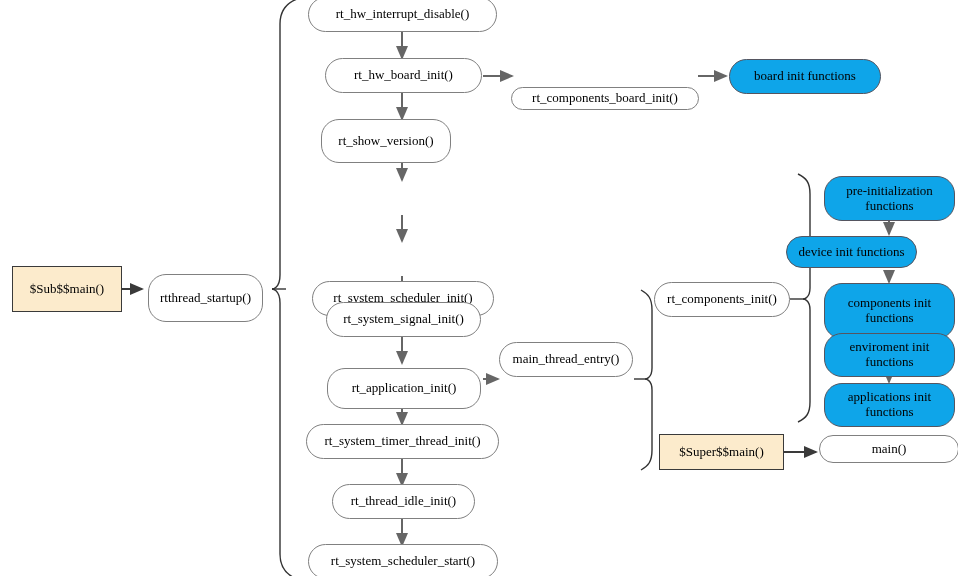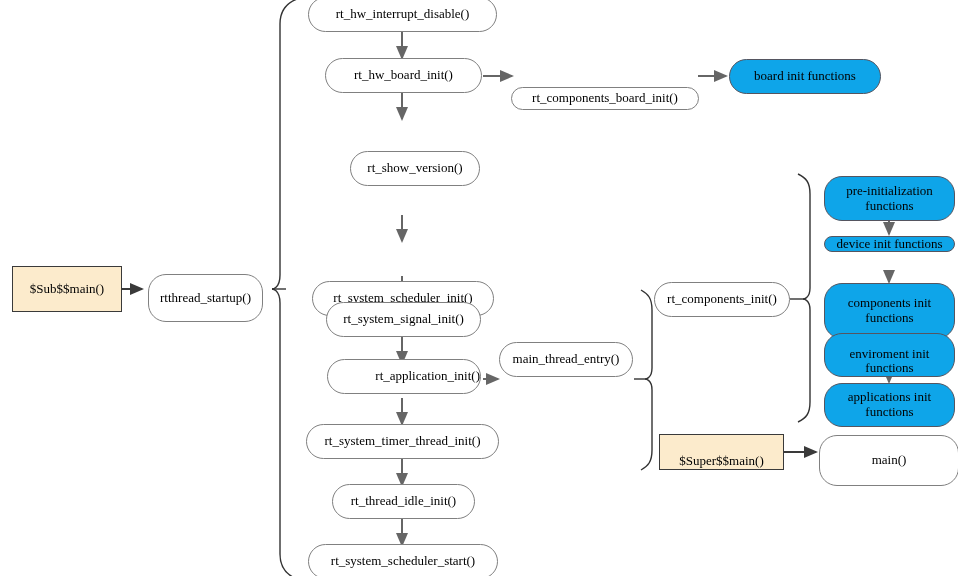--- a/index.html
+++ b/index.html
@@ -138,34 +138,34 @@
   </div>
 
   <div class="node rounded" style="left:308px; top:-3px; width:189px; height:35px;">
     <span>rt_hw_interrupt_disable()</span>
   </div>
 
   <div class="node rounded" style="left:325px; top:58px; width:157px; height:35px;text-align:center;">
     <span>rt_hw_board_init()</span>
   </div>
 
-  <div class="node rounded" style="left:350px; top:119px; width:130px; height:35px;margin-top:32px;">
+  <div class="node rounded" style="left:321px; top:119px; width:130px; height:44px;">
     <span>rt_show_version()</span>
   </div>
 
 
   <div class="node rounded" style="left:312px; top:241px; width:182px; height:35px;margin-top:40px;">
     <span>rt_system_scheduler_init()</span>
   </div>
 
   <div class="node rounded" style="left:326px; top:302px; width:155px; height:35px;">
     <span>rt_system_signal_init()</span>
   </div>
 
-  <div class="node rounded" style="left:327px; top:359px; width:154px; height:35px;justify-content:flex-end;">
+  <div class="node rounded" style="left:327px; top:368px; width:154px; height:41px;">
     <span>rt_application_init()</span>
   </div>
 
   <div class="node rounded" style="left:306px; top:424px; width:193px; height:35px;">
     <span>rt_system_timer_thread_init()</span>
   </div>
 
   <div class="node rounded" style="left:332px; top:484px; width:143px; height:35px;">
     <span>rt_thread_idle_init()</span>
   </div>
@@ -183,43 +183,43 @@
   </div>
 
   <div class="node rounded" style="left:499px; top:342px; width:134px; height:35px;">
     <span>main_thread_entry()</span>
   </div>
 
   <div class="node rounded" style="left:654px; top:282px; width:136px; height:35px;">
     <span>rt_components_init()</span>
   </div>
 
-  <div class="node rect" style="left:659px; top:434px; width:125px; height:36px;align-items:flex-end;">
+  <div class="node rect" style="left:659px; top:434px; width:125px; height:36px;">
     <span>$Super$$main()</span>
   </div>
 
-  <div class="node rounded" style="left:819px; top:435px; width:140px; height:51px;">
+  <div class="node rounded" style="left:819px; top:435px; width:140px; height:28px;">
     <span>main()</span>
   </div>
 
   <div class="node rounded blue" style="left:824px; top:176px; width:131px; height:45px;text-align:center;">
     <span>pre-initialization
 functions</span>
   </div>
 
-  <div class="node rounded blue" style="left:824px; top:236px; width:131px; height:16px;text-align:right;">
+  <div class="node rounded blue" style="left:786px; top:236px; width:131px; height:32px;text-align:right;">
     <span>device init functions</span>
   </div>
 
   <div class="node rounded blue" style="left:824px; top:283px; width:131px; height:56px;">
     <span>components init
 functions</span>
   </div>
 
-  <div class="node rounded blue" style="left:824px; top:333px; width:131px; height:44px;align-items:flex-end;">
+  <div class="node rounded blue" style="left:824px; top:333px; width:131px; height:44px;">
     <span>enviroment init
 functions</span>
   </div>
 
   <div class="node rounded blue" style="left:824px; top:383px; width:131px; height:44px;">
     <span>applications init
 functions</span>
   </div>
 
 </div>

